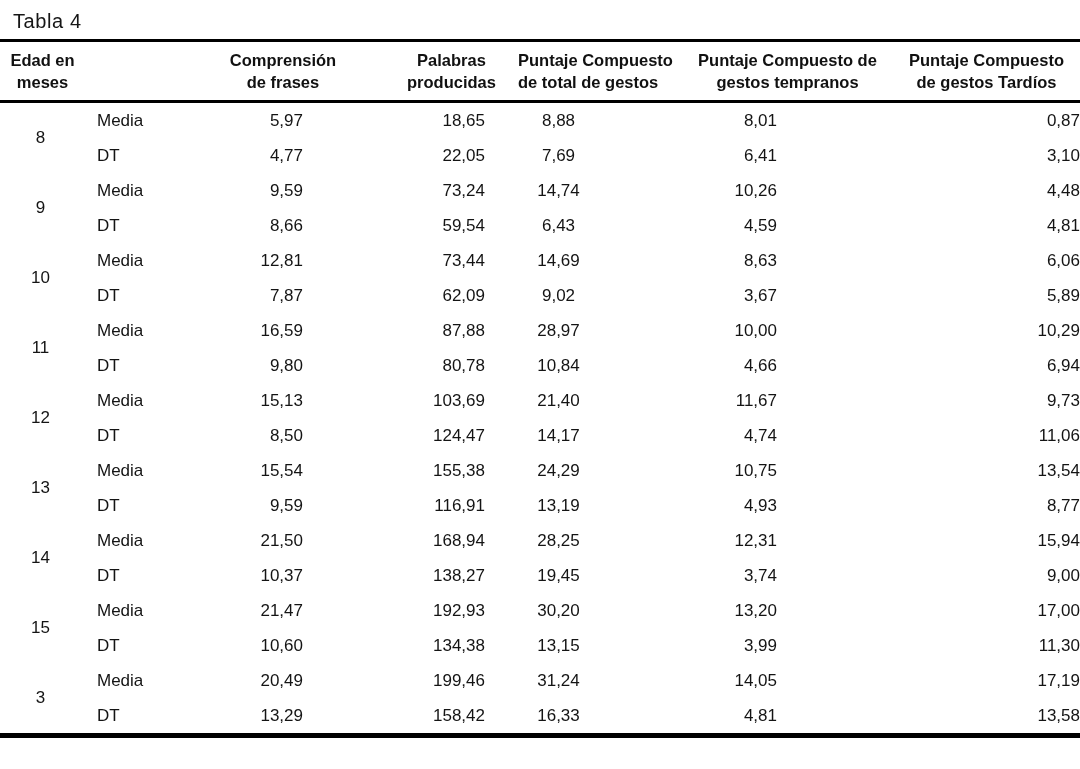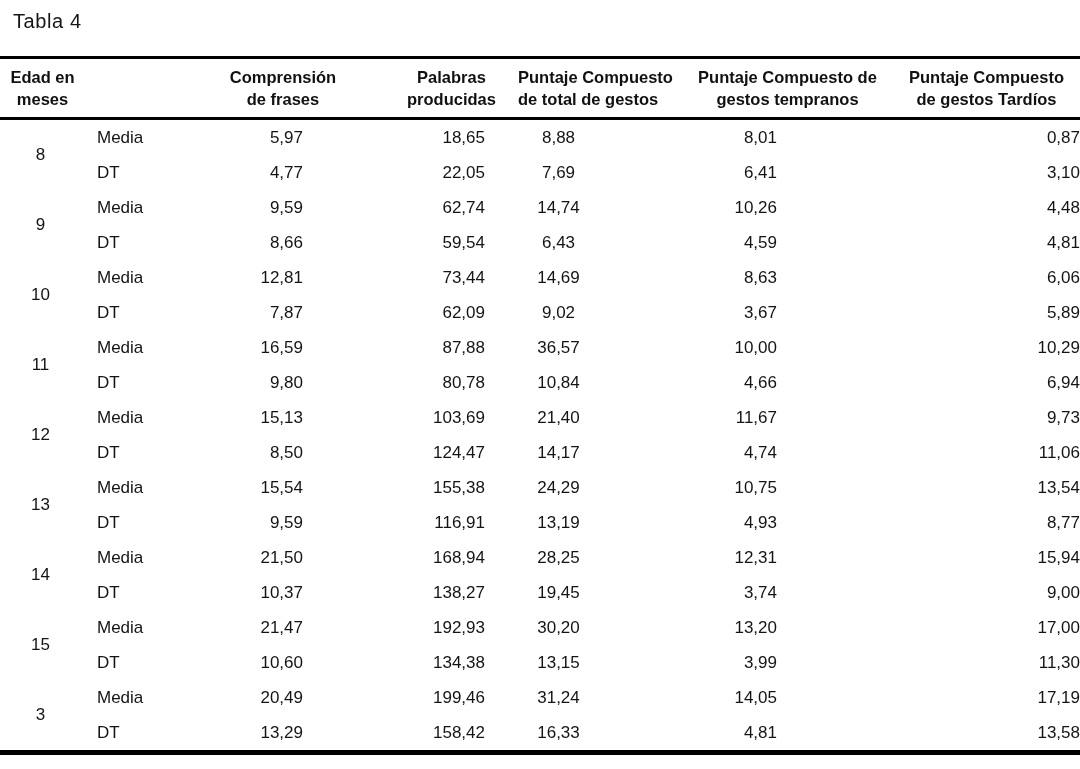--- a/index.html
+++ b/index.html
@@ -31,21 +31,21 @@
     font-size: 21px;
     font-style: italic;
     letter-spacing: 1.1px;
     line-height: 28px;
     color: #161616;
   }
   table.data-table {
     width: 1080px;
     border-collapse: collapse;
     table-layout: fixed;
-    margin-top: 22px;
+    margin-top: 5px;
     border-top: 3px solid #000;
     border-bottom: 5px solid #000;
   }
   col.c1 { width: 85px; }
   col.c2 { width: 100px; }
   col.c3 { width: 182px; }
   col.c4 { width: 151px; }
   col.c5 { width: 168px; }
   col.c6 { width: 195px; }
   col.c7 { width: 199px; }
@@ -155,21 +155,21 @@
           <td class="val v0">4,77</td>
           <td class="val v1">22,05</td>
           <td class="val v2">7,69</td>
           <td class="val v3">6,41</td>
           <td class="val v4">3,10</td>
         </tr>
         <tr>
           <td rowspan="2" class="age">9</td>
           <td class="stat">Media</td>
           <td class="val v0">9,59</td>
-          <td class="val v1">62,74</td>
+          <td class="val v1">73,24</td>
           <td class="val v2">14,74</td>
           <td class="val v3">10,26</td>
           <td class="val v4">4,48</td>
         </tr>
         <tr>
           <td class="stat">DT</td>
           <td class="val v0">8,66</td>
           <td class="val v1">59,54</td>
           <td class="val v2">6,43</td>
           <td class="val v3">4,59</td>
@@ -190,21 +190,21 @@
           <td class="val v1">62,09</td>
           <td class="val v2">9,02</td>
           <td class="val v3">3,67</td>
           <td class="val v4">5,89</td>
         </tr>
         <tr>
           <td rowspan="2" class="age">11</td>
           <td class="stat">Media</td>
           <td class="val v0">16,59</td>
           <td class="val v1">87,88</td>
-          <td class="val v2">36,57</td>
+          <td class="val v2">28,97</td>
           <td class="val v3">10,00</td>
           <td class="val v4">10,29</td>
         </tr>
         <tr>
           <td class="stat">DT</td>
           <td class="val v0">9,80</td>
           <td class="val v1">80,78</td>
           <td class="val v2">10,84</td>
           <td class="val v3">4,66</td>
           <td class="val v4">6,94</td>

